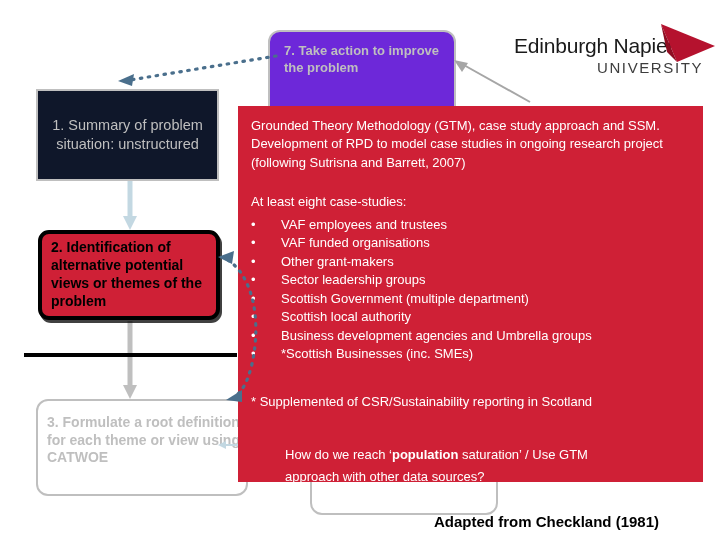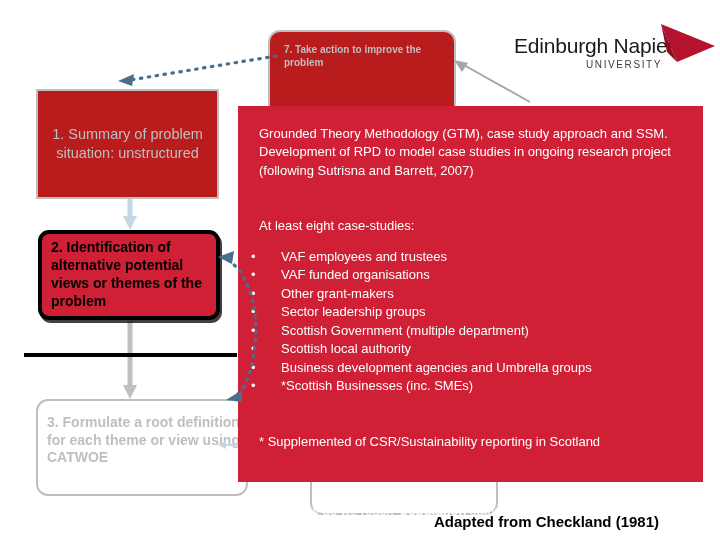--- a/index.html
+++ b/index.html
@@ -27,23 +27,23 @@
     box-sizing: border-box;
     display: flex;
     align-items: center;
     justify-content: center;
     text-align: center;
     line-height: 1.28;
   }
 
   #box1 {
     left: 36px; top: 89px;
-    width: 183px; height: 110px;
+    width: 183px; height: 92px;
     border: 2px solid #bfbfbf;
-    background: #b91c1c;
+    background: #0f172a;
     color: #bfbfbf;
     font-size: 14.5px;
     font-weight: 400;
     z-index: 6;
   }
 
   #box2 {
     left: 38px; top: 230px;
     width: 182px; height: 90px;
     border: 4px solid #000000;
@@ -74,23 +74,23 @@
     z-index: 6;
   }
 
   #box7 {
     position: absolute;
     left: 268px; top: 30px;
     width: 188px; height: 145px;
     box-sizing: border-box;
     border: 2px solid #bfbfbf;
     border-radius: 12px;
-    background: #b91c1c;
+    background: #6d28d9;
     color: #bfbfbf;
-    font-size: 10px;
+    font-size: 13px;
     font-weight: bold;
     line-height: 1.3;
     padding: 11px 10px 0 14px;
     z-index: 4;
   }
 
   #box-bottom-stub {
     position: absolute;
     left: 310px; top: 455px;
     width: 188px; height: 60px;
@@ -116,21 +116,21 @@
     left: 238px; top: 106px;
     width: 465px; height: 376px;
     background: #cf2036;
     color: #ffffff;
     z-index: 7;
     font-size: 13px;
     line-height: 1.42;
     padding: 7px 8px 0 9px;
     box-sizing: border-box;
   }
-  #red-panel p { margin: 12px; }
+  #red-panel p { margin: 4px; }
   .rp-spacer { height: 13px; }
   .rp-list { list-style: none; margin: 0; padding: 0; }
   .rp-list li {
     display: flex;
     line-height: 1.42;
   }
   .rp-bullet {
     width: 34px;
     flex: 0 0 34px;
     text-align: left;
@@ -160,22 +160,22 @@
     position: absolute;
     left: 0; top: 0;
     font-size: 21px;
     font-weight: 400;
     color: #1a1a1a;
     letter-spacing: -0.2px;
     white-space: nowrap;
   }
   #logo-sub {
     position: absolute;
-    left: 72px; top: 25px;
-    font-size: 10px;
+    left: 83px; top: 25px;
+    font-size: 15px;
     letter-spacing: 1.6px;
     color: #3d3d3d;
     white-space: nowrap;
   }
   #logo-mark {
     position: absolute;
     left: 141px; top: -12px;
     width: 62px; height: 48px;
   }
 

